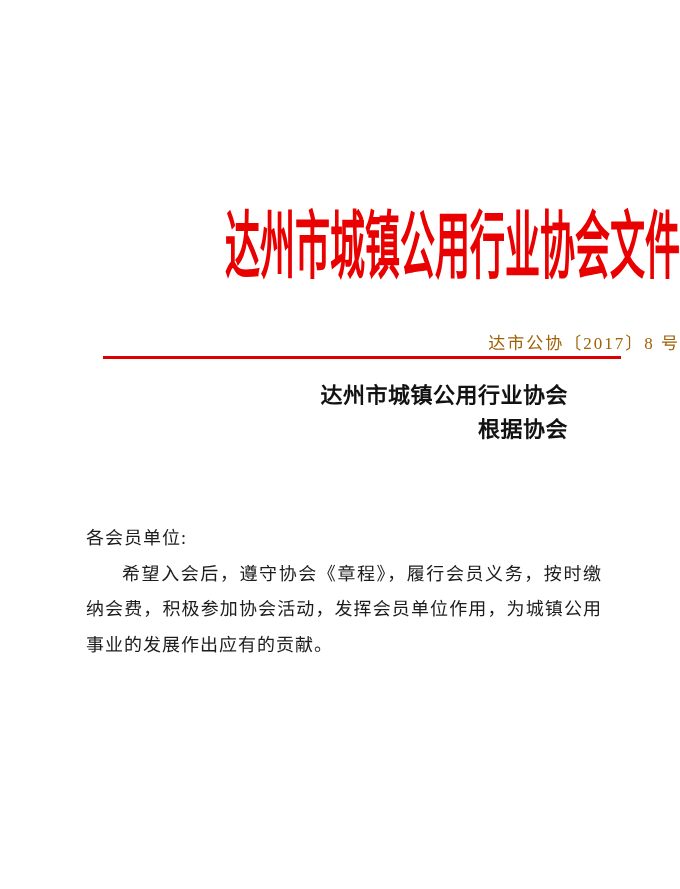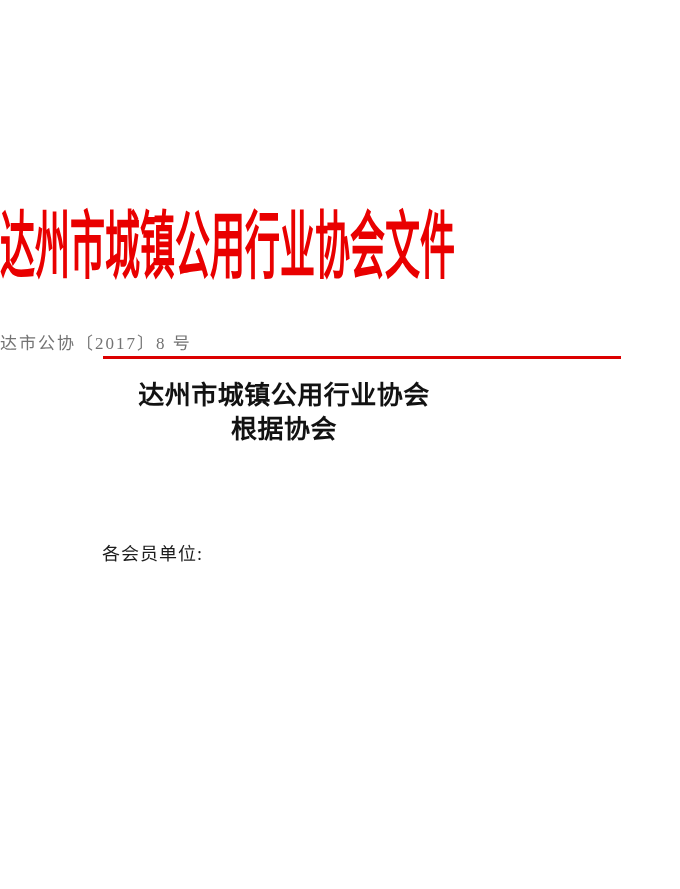--- a/index.html
+++ b/index.html
@@ -17,76 +17,76 @@
   }
   
   .banner {
     position: absolute;
     top: 194px;
     left: 0;
     width: 680px;
     height: 90px;
     display: flex;
     align-items: center;
-    justify-content: flex-start;
+    justify-content: flex-end;
   }
   .banner-text {
     font-family: "Liberation Serif", serif;
     font-weight: bold;
     font-size: 35px;
     white-space: nowrap;
     transform: scaleY(2.12);
     letter-spacing: 0px;
   }
   
   .doc-number {
     position: absolute;
     top: 329px;
     left: 0;
     width: 680px;
-    text-align: left;
+    text-align: right;
     font-size: 17px;
     letter-spacing: 2px;
-    color: #737373;
+    color: #a16207;
   }
   
   .divider {
     position: absolute;
     top: 356px;
     left: 103px;
     width: 518px;
     height: 3px;
   }
   
   .doc-title {
     position: absolute;
     top: 379px;
     left: 0;
     width: 568px;
-    text-align: center;
+    text-align: right;
     font-weight: bold;
-    font-size: 26px;
+    font-size: 22px;
     line-height: 34px;
     color: #121212;
     letter-spacing: 0.5px;
   }
   
   .doc-body {
     position: absolute;
     top: 521px;
     left: 86px;
     width: 516px;
     font-size: 18px;
     line-height: 35.5px;
     letter-spacing: 1px;
     text-align: justify;
     color: #1c1c1c;
   }
   .doc-body p {
-    margin: 16px;
+    margin: 0;
     padding: 0;
   }
   .doc-body p.indented {
     text-indent: 2em;
   }
 </style>
 </head>
 <body>
 
 <div class="page">
@@ -99,15 +99,16 @@
 
   <div class="divider" style="background: rgb(220, 0, 0);"></div>
 
   <div class="doc-title">
     <div>达州市城镇公用行业协会</div>
     <div>根据协会</div>
   </div>
 
   <div class="doc-body">
     <p>各会员单位:</p>
+    <p class="indented">希望入会后，遵守协会《章程》，履行会员义务，按时缴纳会费，积极参加协会活动，发挥会员单位作用，为城镇公用事业的发展作出应有的贡献。</p>
   </div>
 
 </div>
 
 </body></html>

